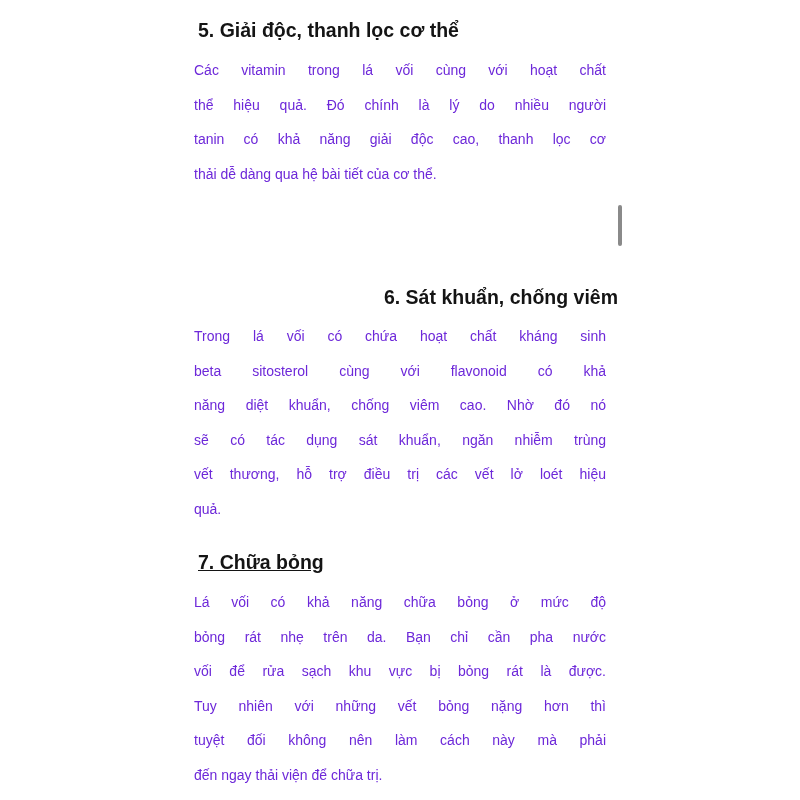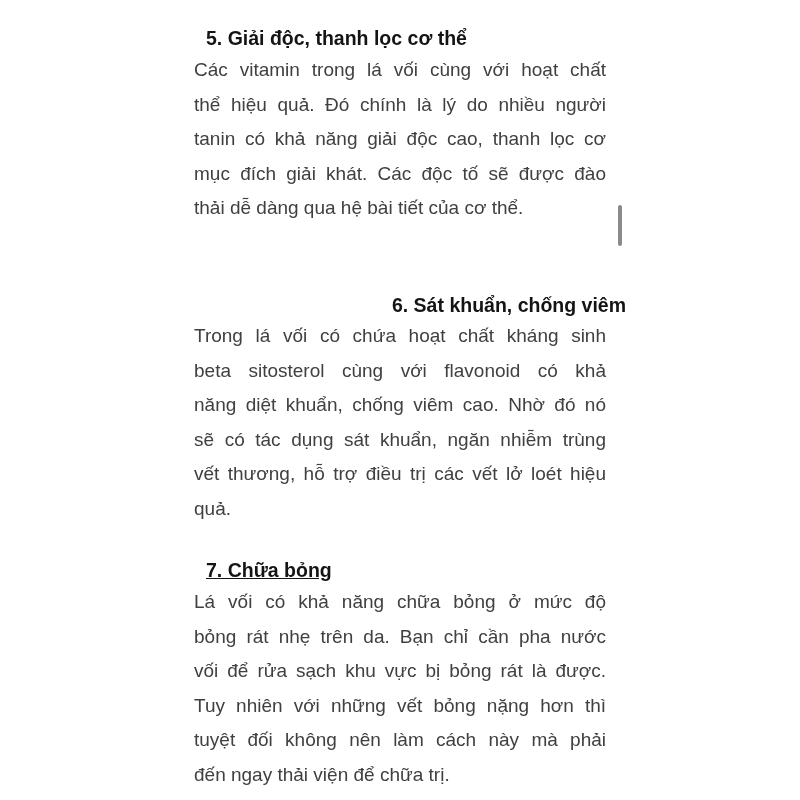--- a/index.html
+++ b/index.html
@@ -23,29 +23,29 @@
     }
     .section-heading {
       position: absolute;
       left: 0;
       width: 420px;
       font-weight: bold;
       font-size: 19.5px;
       line-height: 26px;
       color: #141414;
       white-space: nowrap;
-      margin: 12px;
+      margin: 4px;
     }
     .section-body {
       position: absolute;
       left: 0;
       width: 412px;
-      font-size: 19px;
+      font-size: 14px;
       line-height: 34.6px;
-      color: #404040;
+      color: #6d28d9;
       text-align: justify;
       text-align-last: left;
       margin: 0;
     }
     .line {
       display: block;
       white-space: nowrap;
       text-align: justify;
       text-align-last: justify;
       height: 34.6px;
@@ -66,21 +66,20 @@
 </head>
 <body>
 
 <div class="article">
 
   <h2 class="section-heading" style="top:13px;">5. Giải độc, thanh lọc cơ thể</h2>
   <div class="section-body" style="top:53px;">
     <span class="line">Các vitamin trong lá vối cùng với hoạt chất</span>
     <span class="line">thể hiệu quả. Đó chính là lý do nhiều người</span>
     <span class="line">tanin có khả năng giải độc cao, thanh lọc cơ</span>
-    <span class="line">mục đích giải khát. Các độc tố sẽ được đào</span>
     <span class="line last">thải dễ dàng qua hệ bài tiết của cơ thể.</span>
   </div>
 
   <h2 class="section-heading" style="top:280px;text-align:right;">6. Sát khuẩn, chống viêm</h2>
   <div class="section-body" style="top:319px;">
     <span class="line">Trong lá vối có chứa hoạt chất kháng sinh</span>
     <span class="line">beta sitosterol cùng với flavonoid có khả</span>
     <span class="line">năng diệt khuẩn, chống viêm cao. Nhờ đó nó</span>
     <span class="line">sẽ có tác dụng sát khuẩn, ngăn nhiễm trùng</span>
     <span class="line">vết thương, hỗ trợ điều trị các vết lở loét hiệu</span>

